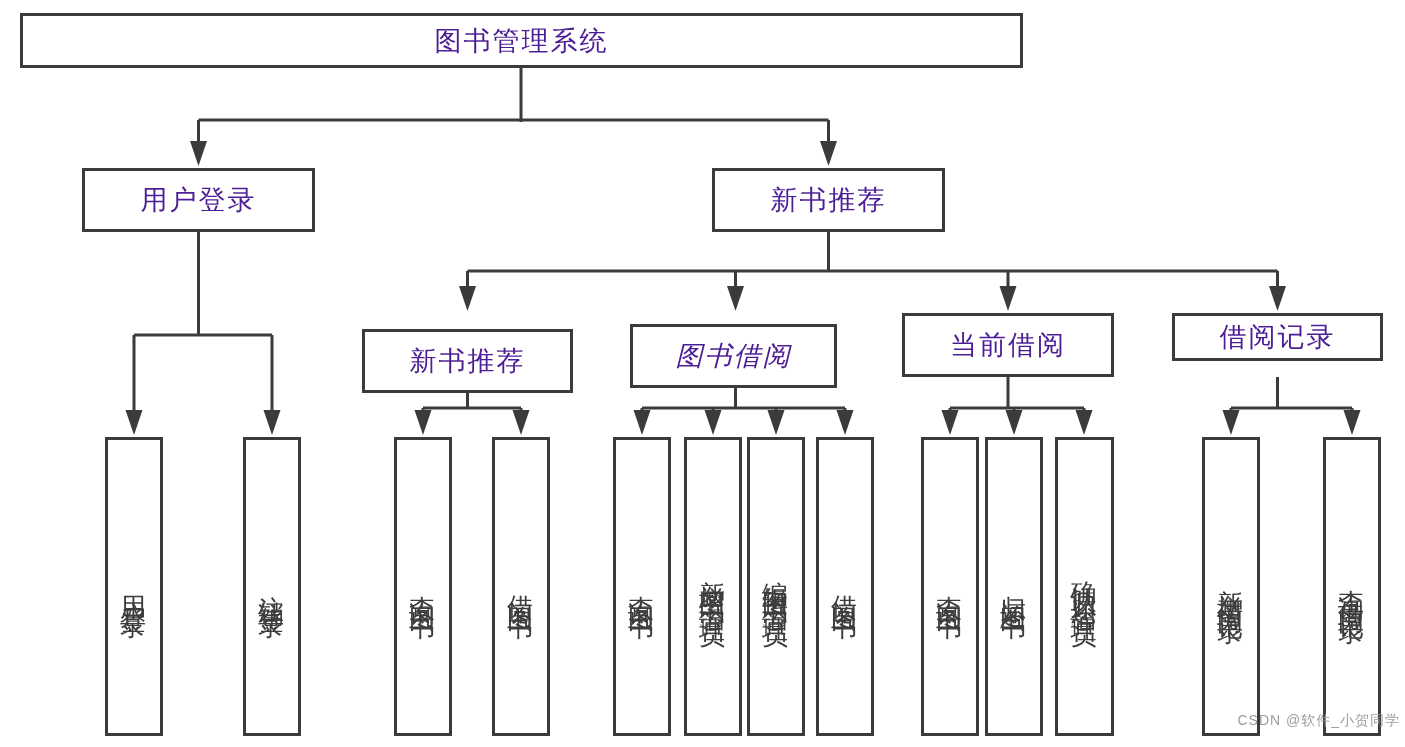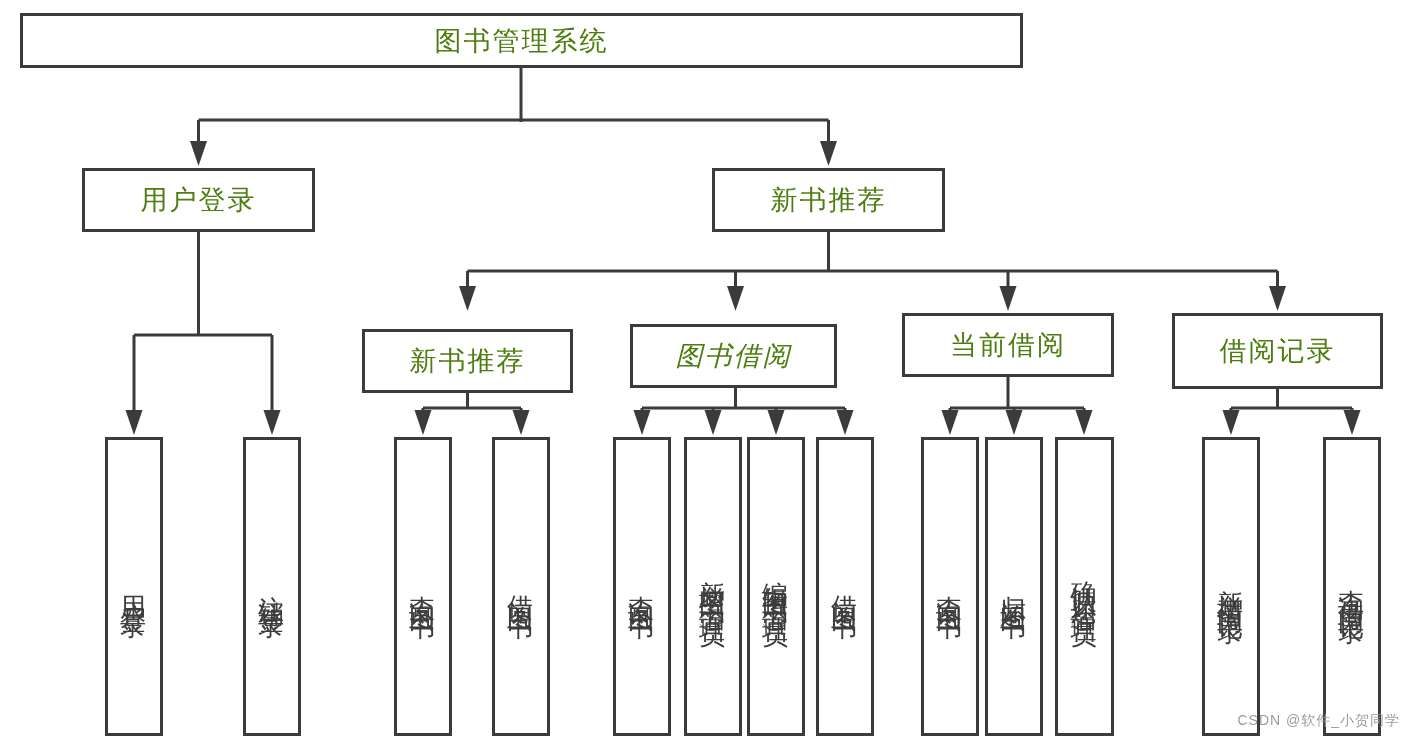--- a/index.html
+++ b/index.html
@@ -21,21 +21,21 @@
   }
   .box {
     position: absolute;
     border: 3px solid #3b3b3b;
     background: #ffffff;
     display: flex;
     align-items: center;
     justify-content: center;
     font-size: 27px;
     letter-spacing: 2px;
-    color: #4d7c0f;
+    color: #4c1d95;
     z-index: 2;
   }
   .leaf {
     position: absolute;
     border: 3px solid #3b3b3b;
     background: #ffffff;
     display: flex;
     align-items: center;
     justify-content: center;
     z-index: 2;
@@ -113,21 +113,21 @@
 
   <div class="box" style="left:362px; top:313px; width:211px; height:64px;margin-top:16px;">
     <span>新书推荐</span>
   </div>
   <div class="box" style="left:630px; top:324px; width:207px; height:64px;font-style:italic;">
     <span>图书借阅</span>
   </div>
   <div class="box" style="left:902px; top:313px; width:212px; height:64px;">
     <span>当前借阅</span>
   </div>
-  <div class="box" style="left:1172px; top:313px; width:211px; height:76px;">
+  <div class="box" style="left:1172px; top:313px; width:211px; height:48px;">
     <span>借阅记录</span>
   </div>
 
   <div class="leaf" style="left:105px; top:437px; width:58px; height:299px;">
     <span class="vtext">用户登录</span>
   </div>
   <div class="leaf" style="left:243px; top:437px; width:58px; height:299px;">
     <span class="vtext">注销登录</span>
   </div>
 

